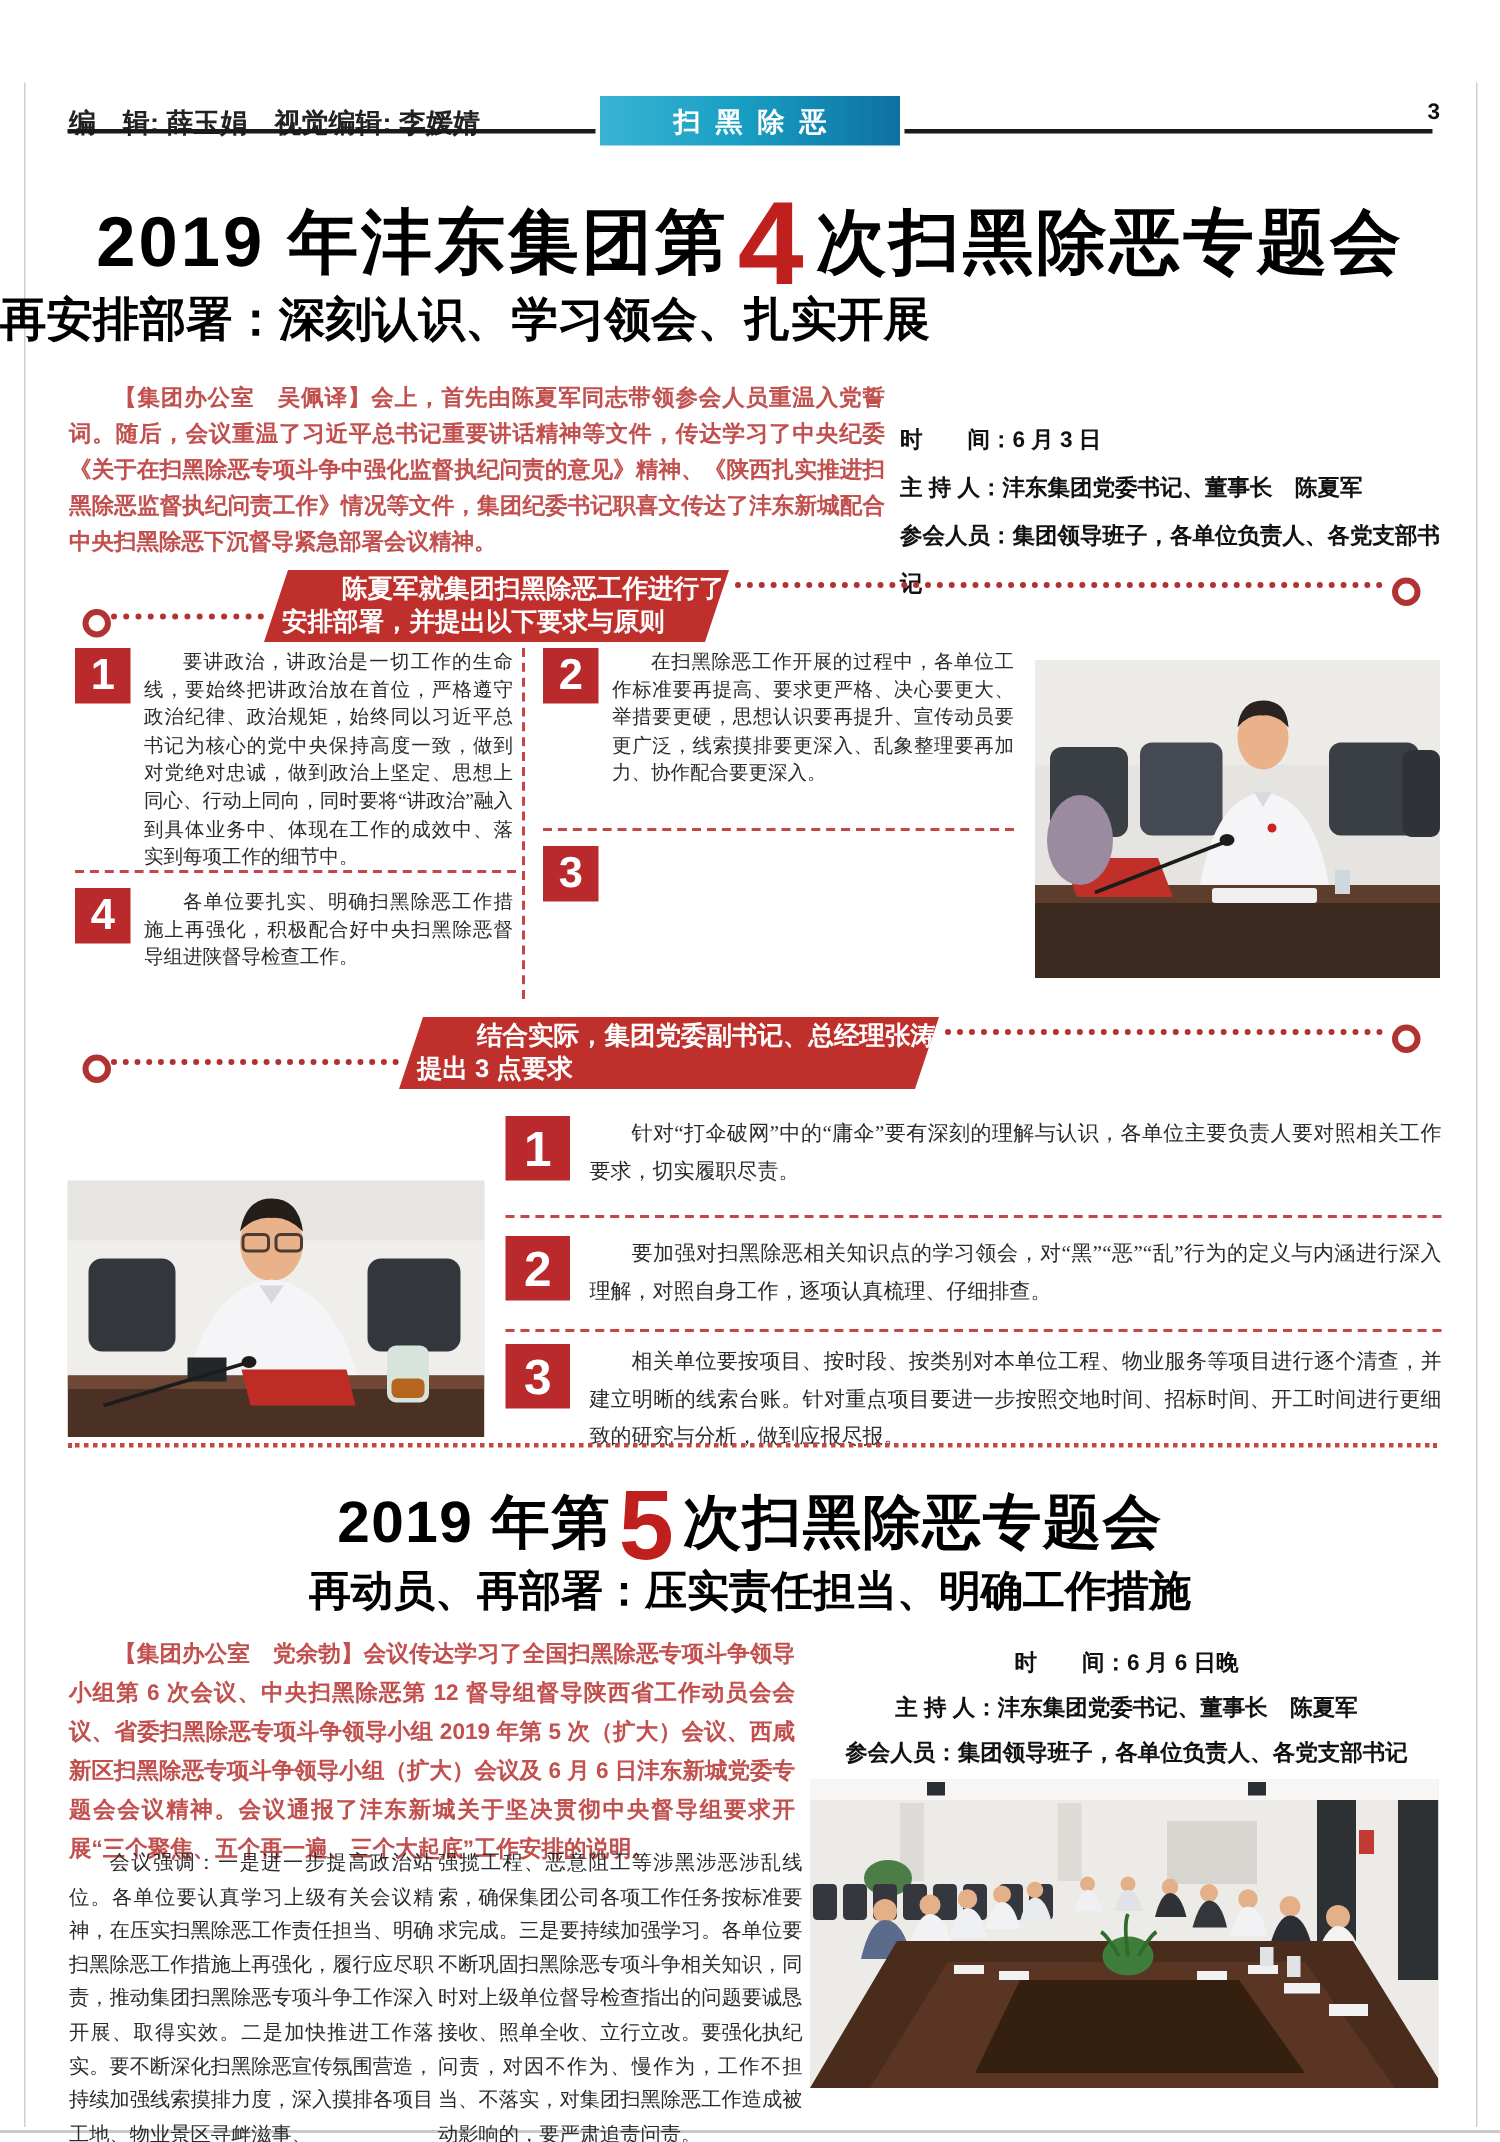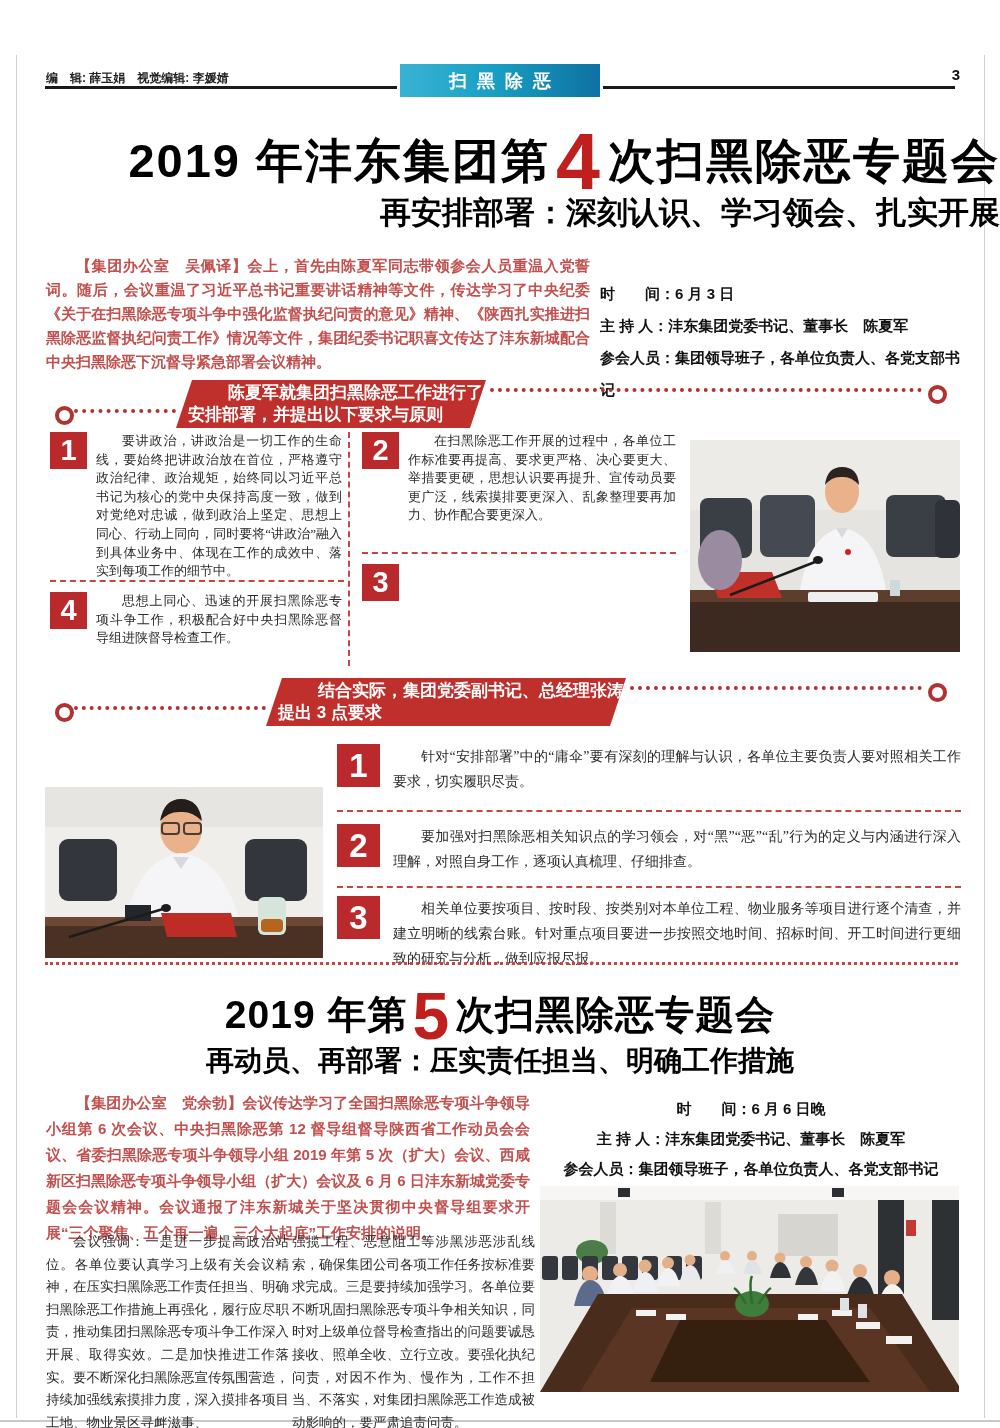--- a/index.html
+++ b/index.html
@@ -6,33 +6,33 @@
   .page{position:relative;width:1000px;height:1428px;background:#fff;overflow:hidden;
         font-family:"Liberation Sans",sans-serif;color:#111;}
   
   .frame-left,.frame-right{position:absolute;top:55px;bottom:10px;width:1px;background:#cfcfcf;}
   .frame-left{left:16px;} .frame-right{right:15px;}
   .frame-bottom{position:absolute;left:0;right:0;bottom:6px;height:2px;background:#c9c9c9;}
 
   
   .hdr-rule{position:absolute;top:86px;height:3px;background:#1a1a1a;}
   .hdr-rule.l{left:45px;width:352px;} .hdr-rule.r{left:603px;width:352px;}
-  .editor-line{position:absolute;left:46px;top:70px;font-size:12px;font-weight:bold;color:#222;}
+  .editor-line{position:absolute;left:46px;top:70px;font-size:18px;font-weight:bold;color:#222;}
   .page-num{position:absolute;right:40px;top:66px;font-size:15px;font-weight:bold;}
   .section-tag{position:absolute;left:400px;top:64px;width:200px;height:33px;
     background:linear-gradient(90deg,#3ab3d3,#19a0c4 45%,#0e71a2);color:#fff;font-size:18px;
     font-weight:bold;letter-spacing:10px;display:flex;align-items:center;justify-content:center;
     padding-left:10px;box-sizing:border-box;}
 
   
-  .a1-title{position:absolute;left:0;top:116px;width:1000px;text-align:right;
+  .a1-title{position:absolute;left:0;top:116px;width:1000px;text-align:center;
     font-size:47px;font-weight:900;letter-spacing:2px;color:#000;white-space:nowrap;}
   .a1-title .num,.a2-title .num{color:#c0201d;font-weight:900;}
   .a1-title .num{font-size:79px;vertical-align:-12px;margin:0 6px;}
-  .a1-sub{position:absolute;left:0;top:192px;width:1000px;text-align:right;
+  .a1-sub{position:absolute;left:0;top:192px;width:1000px;text-align:left;
     font-size:31px;font-weight:900;color:#000;white-space:nowrap;}
 
   
   .red-par{color:#c1504e;font-weight:bold;font-size:15px;line-height:24px;
     text-align:justify;text-indent:2em;}
   .a1-intro{position:absolute;left:46px;top:254px;width:544px;}
   .meta{position:absolute;font-size:15px;font-weight:bold;color:#111;}
   .a1-meta{left:600px;top:278px;width:360px;line-height:32px;}
   .a2-meta{left:536px;top:1094px;width:430px;line-height:30px;text-align:center;}
   .meta-row{white-space:pre-wrap;}
@@ -113,21 +113,21 @@
   <div class="dotline" style="left:490px;top:388px;width:432px;"></div>
   <div class="ring" style="left:928px;top:385px;"></div>
 
   <div class="pt pt-s1" style="left:50px;top:432px;width:292px;">
     <div class="numbox">1</div>
     <p class="pt-text">要讲政治，讲政治是一切工作的生命线，要始终把讲政治放在首位，严格遵守政治纪律、政治规矩，始终同以习近平总书记为核心的党中央保持高度一致，做到对党绝对忠诚，做到政治上坚定、思想上同心、行动上同向，同时要将“讲政治”融入到具体业务中、体现在工作的成效中、落实到每项工作的细节中。</p>
   </div>
   <div class="dash-h" style="left:50px;top:580px;width:294px;"></div>
   <div class="pt pt-s1" style="left:50px;top:592px;width:292px;">
     <div class="numbox">4</div>
-    <p class="pt-text">思想上同心、迅速的开展扫黑除恶专项斗争工作，积极配合好中央扫黑除恶督导组进陕督导检查工作。</p>
+    <p class="pt-text">各单位要扎实、明确扫黑除恶工作措施上再强化，积极配合好中央扫黑除恶督导组进陕督导检查工作。</p>
   </div>
   <div class="dash-v" style="left:348px;top:432px;height:234px;"></div>
   <div class="pt pt-s1" style="left:362px;top:432px;width:314px;">
     <div class="numbox">2</div>
     <p class="pt-text">在扫黑除恶工作开展的过程中，各单位工作标准要再提高、要求更严格、决心要更大、举措要更硬，思想认识要再提升、宣传动员要更广泛，线索摸排要更深入、乱象整理要再加力、协作配合要更深入。</p>
   </div>
   <div class="dash-h" style="left:362px;top:552px;width:314px;"></div>
   <div class="pt pt-s1" style="left:362px;top:564px;width:314px;">
     <div class="numbox">3</div>
   </div>
@@ -183,21 +183,21 @@
       <rect x="80" y="118" width="26" height="16" fill="#23262a"></rect>
       <rect x="213" y="110" width="28" height="38" rx="6" fill="#d7e4dc"></rect>
       <rect x="216" y="132" width="22" height="13" rx="4" fill="#b5651d"></rect>
       <line x1="24" y1="150" x2="118" y2="122" stroke="#1c1c1c" stroke-width="2.5"></line>
       <ellipse cx="121" cy="121" rx="5" ry="4" fill="#1c1c1c"></ellipse>
     </svg>
   </div>
 
   <div class="pt pt-s2" style="left:337px;top:744px;width:624px;">
     <div class="numbox">1</div>
-    <p class="pt-text">针对“安排部署”中的“庸伞”要有深刻的理解与认识，各单位主要负责人要对照相关工作要求，切实履职尽责。</p>
+    <p class="pt-text">针对“打伞破网”中的“庸伞”要有深刻的理解与认识，各单位主要负责人要对照相关工作要求，切实履职尽责。</p>
   </div>
   <div class="dash-h" style="left:337px;top:810px;width:624px;"></div>
   <div class="pt pt-s2" style="left:337px;top:824px;width:624px;">
     <div class="numbox">2</div>
     <p class="pt-text">要加强对扫黑除恶相关知识点的学习领会，对“黑”“恶”“乱”行为的定义与内涵进行深入理解，对照自身工作，逐项认真梳理、仔细排查。</p>
   </div>
   <div class="dash-h" style="left:337px;top:886px;width:624px;"></div>
   <div class="pt pt-s2" style="left:337px;top:896px;width:624px;">
     <div class="numbox">3</div>
     <p class="pt-text">相关单位要按项目、按时段、按类别对本单位工程、物业服务等项目进行逐个清查，并建立明晰的线索台账。针对重点项目要进一步按照交地时间、招标时间、开工时间进行更细致的研究与分析，做到应报尽报。</p>

